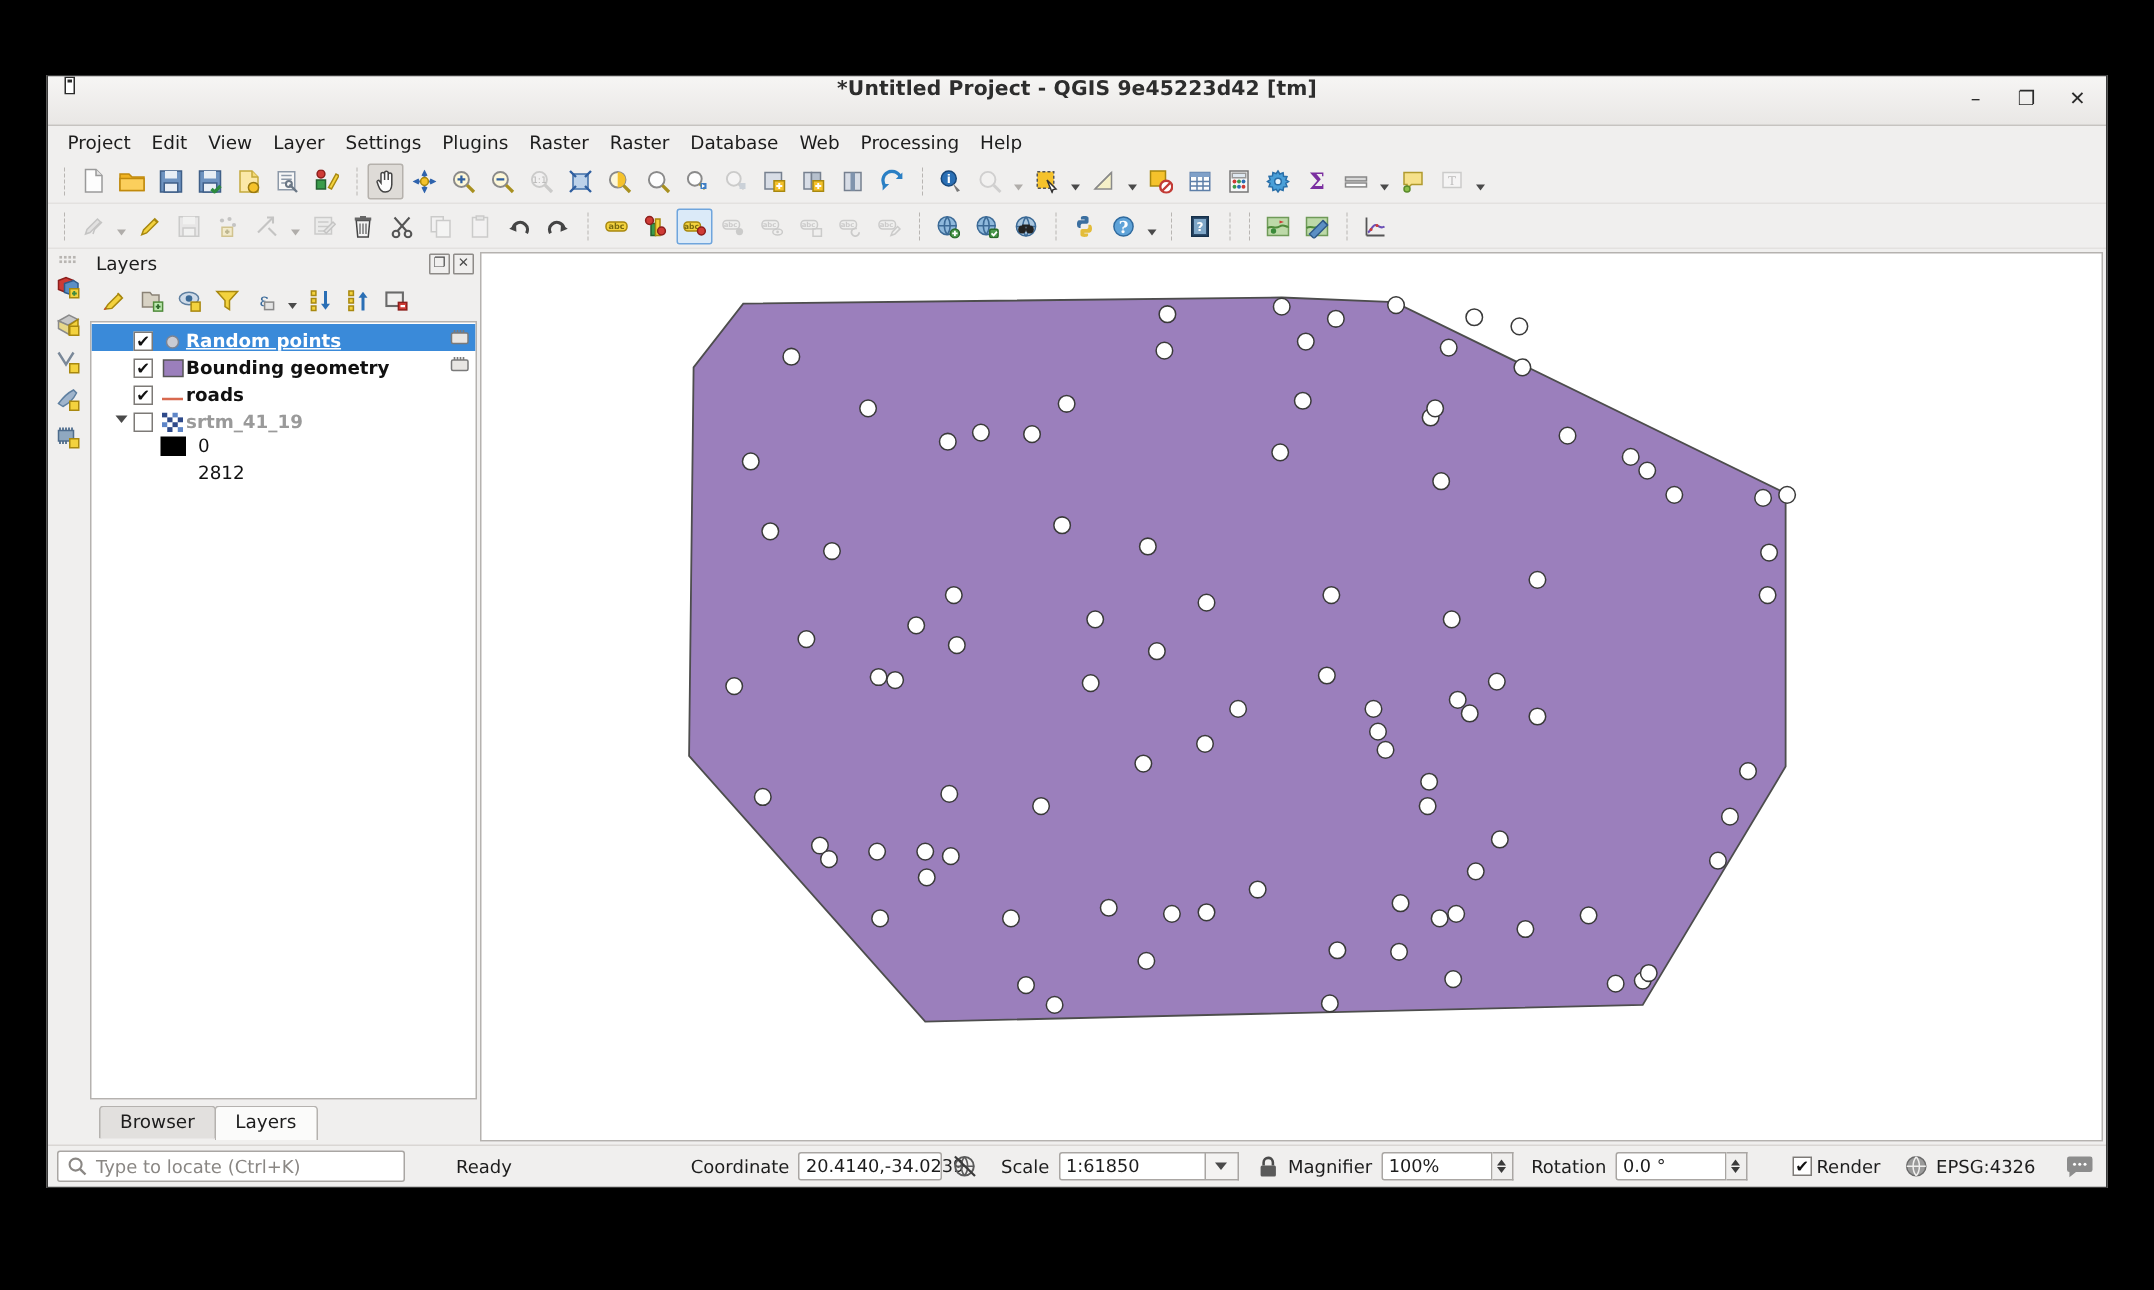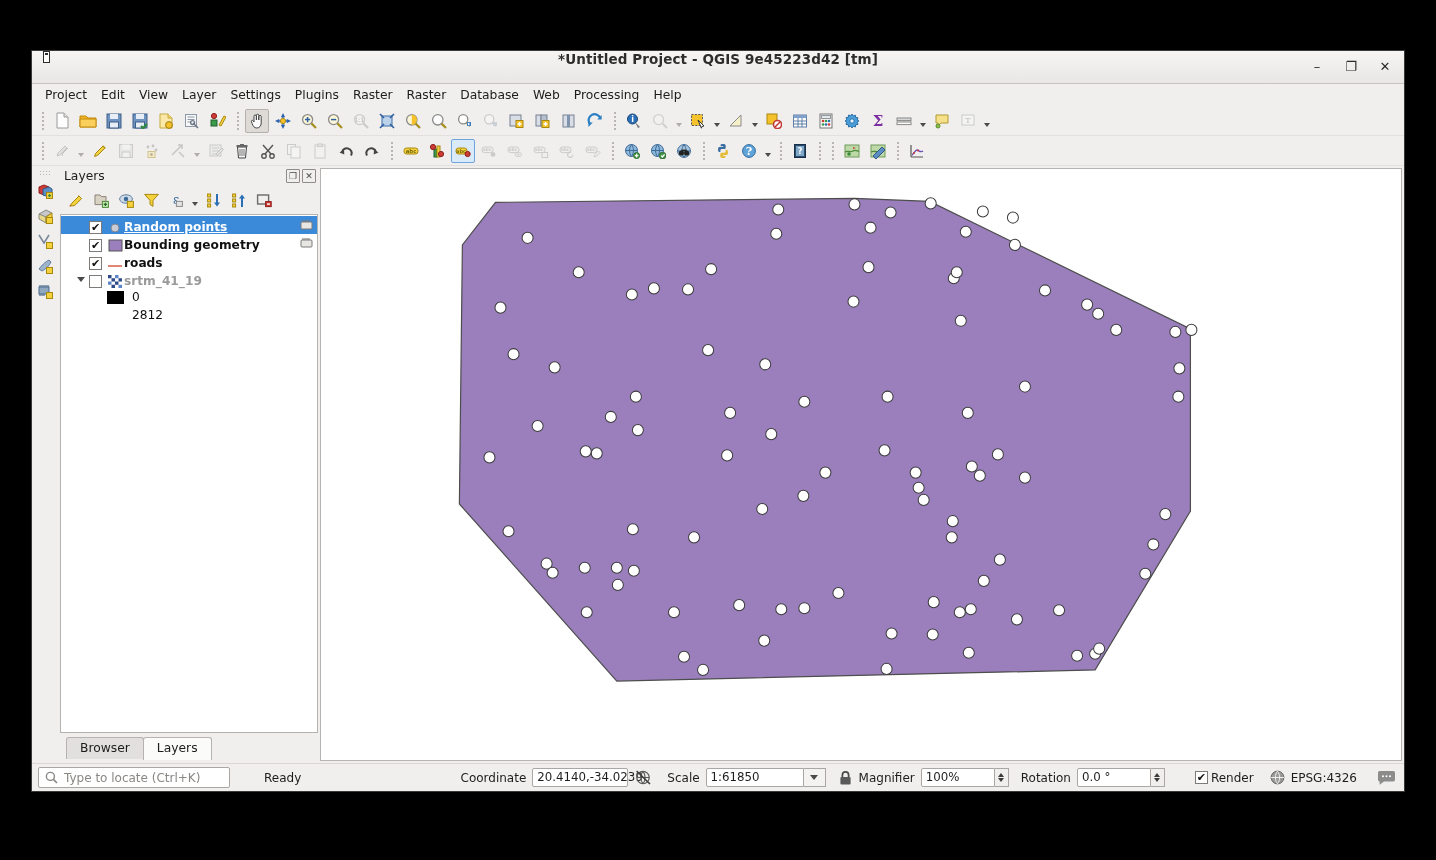--- a/index.html
+++ b/index.html
@@ -223,21 +223,21 @@
     padding: 0 6px; font-size: 12px; color: #1d1d1d;
     gap: 6px;
   }
   .sb-input {
     background: #ffffff; border: 1px solid #a9a6a3;
     height: 19px; line-height: 17px;
     padding: 0 4px; font-size: 11.8px; color: #1d1d1d;
     border-radius: 2px; display: flex; align-items: center;
   }
   #locator {
-    width: 192px; height: 21px;
+    width: 232px; height: 21px;
     background: #fff; border: 1px solid #a9a6a3; border-radius: 2px;
     display: flex; align-items: center; padding: 0 6px; gap: 6px;
     color: #8a8784; font-size: 12px;
   }
   .sb-label { color: #1d1d1d; white-space: nowrap; }
   .spinner {
     width: 14px; height: 19px; border: 1px solid #a9a6a3;
     border-left: none; background: #f0efee;
     display: flex; flex-direction: column; align-items: center;
     justify-content: center; gap: 1px; cursor: default;

